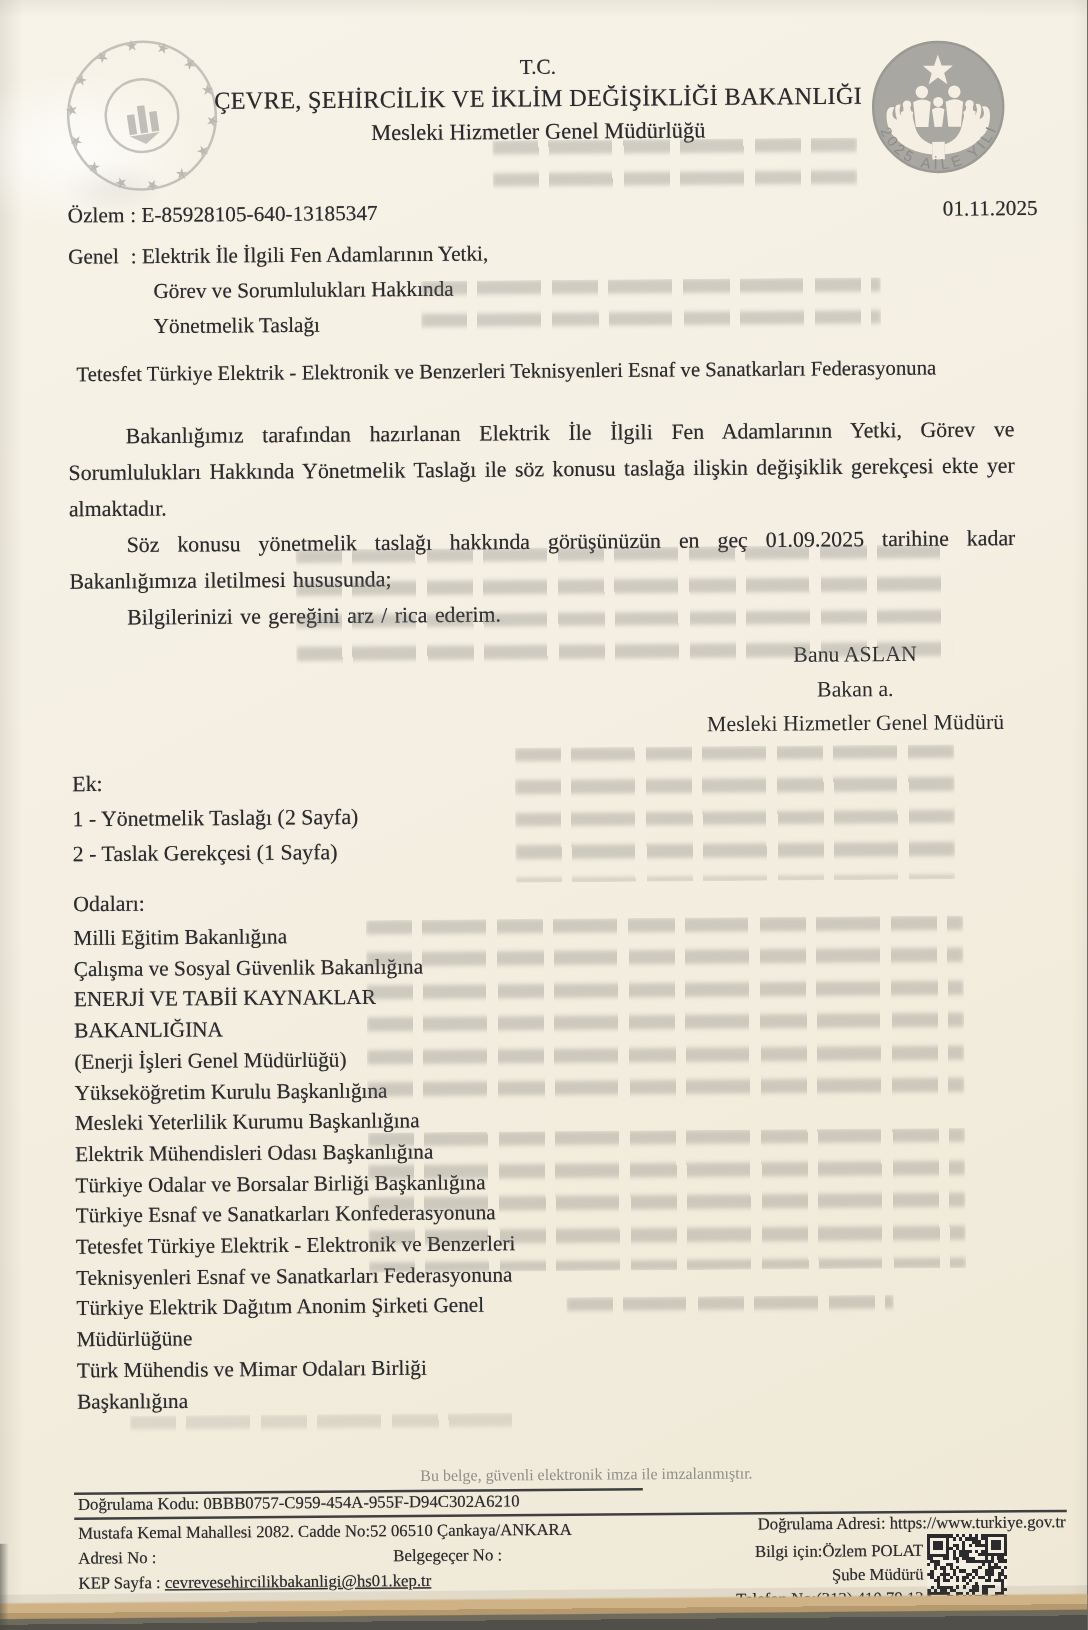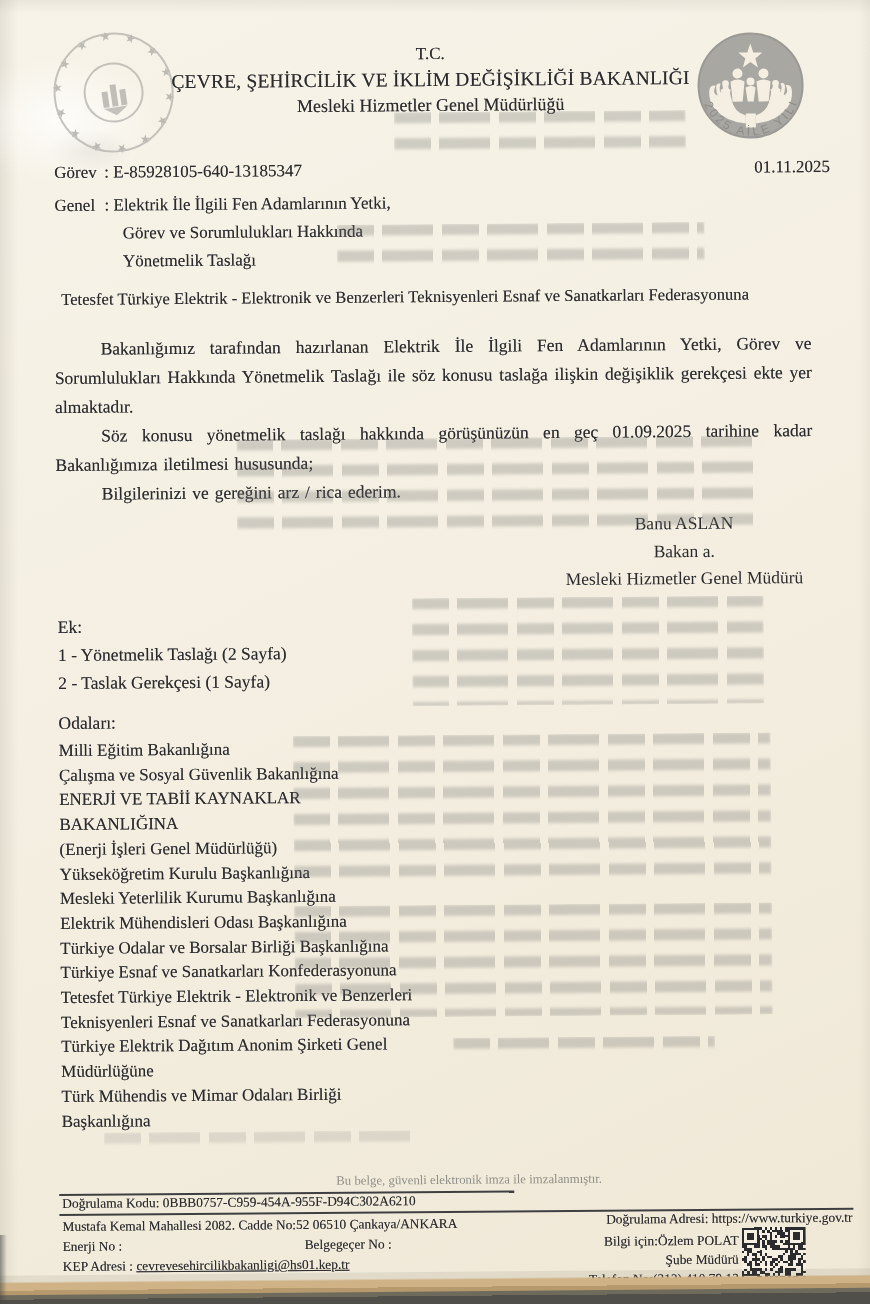--- a/index.html
+++ b/index.html
@@ -158,21 +158,21 @@
         <defs>
             <path id="arcText" d="M 13 60 A 50 50 0 0 0 113 60"></path>
           </defs>
         <text font-size="12" fill="#8e8c87" font-family="Liberation Sans, sans-serif" letter-spacing="3">
           <textPath href="#arcText" startOffset="12%">2025 AİLE YILI</textPath>
         </text>
       </svg>
     </div>
 
     <div class="txt meta-row" style="left:58px;top:160px">
-      <span class="lbl">Görev</span><span>:</span>
+      <span class="lbl">Özlem</span><span>:</span>
       <span>E-85928105-640-13185347</span>
     </div>
     <div class="txt meta-row" style="left:758px;top:160px">01.11.2025</div>
     <div class="txt meta-row" style="left:58px;top:193px">
       <span class="lbl">Genel</span><span>:</span>
       <span>Elektrik İle İlgili Fen Adamlarının Yetki,</span>
     </div>
     <div class="txt konu-cont" style="top:221px">Görev ve Sorumlulukları Hakkında</div>
     <div class="txt konu-cont" style="top:249px">Yönetmelik Taslağı</div>
 
@@ -222,24 +222,24 @@
     <div class="ghost g6"></div>
     <div class="ghost g7"></div>
     <div class="ghost g8"></div>
 
     <div class="txt esign">Bu belge, güvenli elektronik imza ile imzalanmıştır.</div>
     <div class="rule rule1"></div>
     <div class="txt f-sm" style="left:58px;top:1193px">Doğrulama Kodu: 0BBB0757-C959-454A-955F-D94C302A6210</div>
     <div class="rule rule2"></div>
 
     <div class="txt f-sm" style="left:58px;top:1216px">Mustafa Kemal Mahallesi 2082. Cadde No:52 06510 Çankaya/ANKARA</div>
-    <div class="txt f-sm" style="left:58px;top:1236px">Enerji No :</div>
-    <div class="txt f-sm" style="left:300px;top:1236px">Belgegeçer No :</div>
+    <div class="txt f-sm" style="left:58px;top:1236px">Adresi No :</div>
+    <div class="txt f-sm" style="left:310px;top:1236px">Belgegeçer No :</div>
     <div class="txt f-sm" style="left:58px;top:1256px">
-      <span>KEP Adresi :</span>
+      <span>KEP Sayfa :</span>
       <span class="kep-link">cevrevesehircilikbakanligi@hs01.kep.tr</span>
     </div>
 
     <div class="f-right" style="right:22px;top:1213px">Doğrulama Adresi: https://www.turkiye.gov.tr</div>
     <div class="f-right" style="right:136px;top:1233px;line-height:19px">
       <div>Bilgi için:Özlem POLAT</div>
       <div>Şube Müdürü</div>
       <div>Telefon No:(312) 410 79 13</div>
     </div>
     <div class="qr"><svg viewBox="0 0 25 25" shape-rendering="crispEdges">

